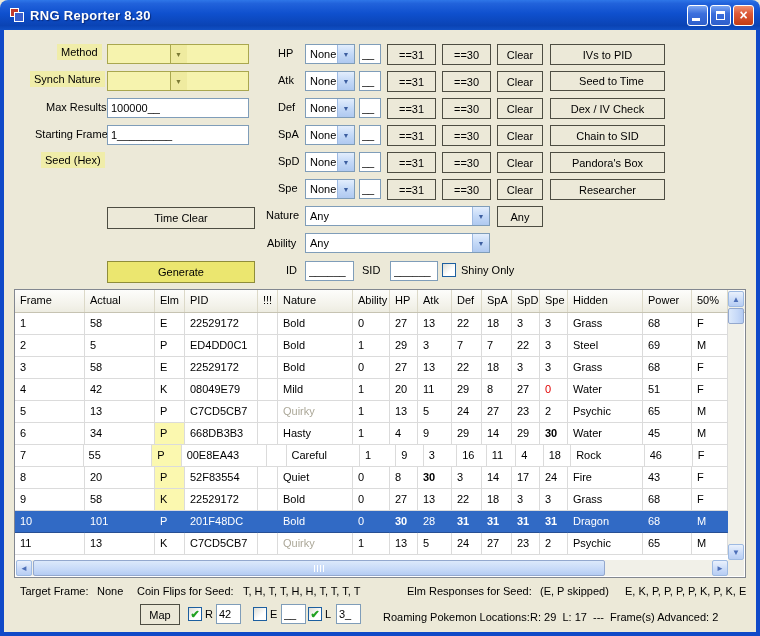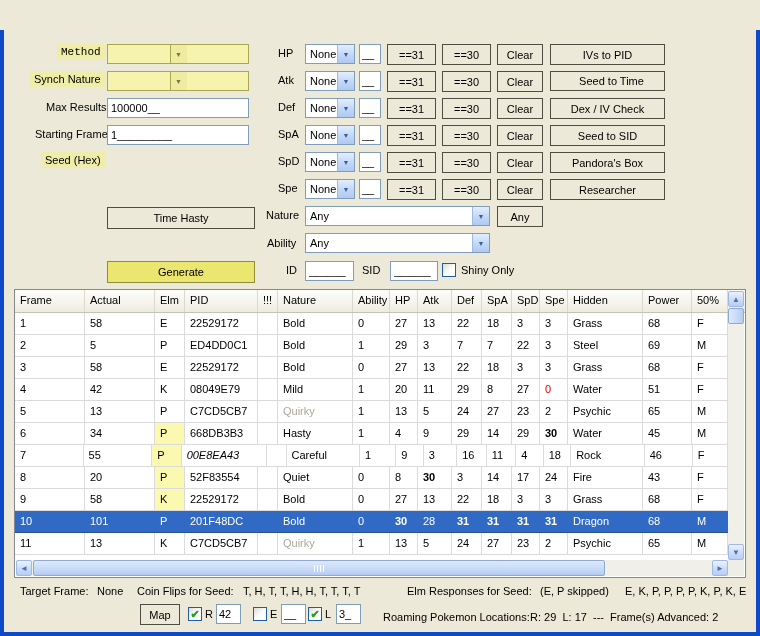--- a/index.html
+++ b/index.html
@@ -99,45 +99,63 @@
   .hthumb i { width:1px; height:7px; background:#9FB4DC; border-right:1px solid #fff; }
   .corner { position:absolute; right:1px; bottom:1px; width:16px; height:16px; background:#EFEEE6; }
   .statictext { position:absolute; white-space:pre; font-size:11px; }
   input.tbox { outline:none; }
 </style>
 </head>
 <body>
 
 <div class="window">
 
+  <div class="titlebar">
+    <span class="app-icon">
+        <span class="sq1"></span>
+        <span class="sq2"></span>
+      </span>
+    <span class="title">RNG Reporter 8.30</span>
+    <span class="winbtns">
+      <span class="wbtn">
+          <span class="g-min"></span>
+        </span>
+      <span class="wbtn">
+          <span class="g-max"></span>
+        </span>
+      <span class="wbtn close">
+          <span class="g-close">×</span>
+        </span>
+    </span>
+  </div>
   <div class="frame-l"></div>
   <div class="frame-r"></div>
   <div class="frame-b"></div>
 
-  <span class="lbl ylbl" style="left:57px; top:44px;font-family:Liberation Mono, monospace;">Method</span>
+  <span class="lbl ylbl" style="left:57px; top:44px;">Method</span>
   <div class="combo ycombo" style="left:107px; top:44px; width:142px;">
     <span class="cval">Method K</span>
     <span class="carr">▼</span>
   </div>
 
   <span class="lbl ylbl" style="left:30px; top:71px;">Synch Nature</span>
   <div class="combo ycombo" style="left:107px; top:71px; width:142px;">
     <span class="cval">Bold</span>
     <span class="carr">▼</span>
   </div>
 
   <span class="lbl" style="left:46px; top:101px;">Max Results</span>
   <input class="tbox" style="left: 107px; top: 98px; width: 142px;" readonly="" value="100000__">
 
   <span class="lbl" style="left:35px; top:128px;">Starting Frame</span>
   <input class="tbox" style="left: 107px; top: 125px; width: 142px;" readonly="" value="1_________">
 
   <span class="lbl ylbl" style="left:41px; top:152px;">Seed (Hex)</span>
 
-  <div class="btn" style="left:107px; top:207px; width:148px; height:22px;">Time Hasty</div>
+  <div class="btn" style="left:107px; top:207px; width:148px; height:22px;">Time Clear</div>
   <div class="btn gen" style="left:107px; top:261px; width:148px; height:22px;">Generate</div>
 
   <div id="iv-rows">
       <span class="lbl" style="left: 278px; top: 47px; width: 24px; text-align: left;">HP</span>
       <div class="combo" style="left: 305px; top: 44px; width: 50px;">
         <span class="cval">None</span>
         <span class="carr">▼</span>
       </div>
       <input class="tbox" readonly="" value="__" style="left: 359px; top: 44px; width: 22px; padding: 0px 2px;">
       <div class="btn" style="left: 387px; top: 44px; width: 49px; height: 21px;">==31</div>
@@ -186,21 +204,21 @@
       </div>
       <input class="tbox" readonly="" value="__" style="left: 359px; top: 179px; width: 22px; padding: 0px 2px;">
       <div class="btn" style="left: 387px; top: 179px; width: 49px; height: 21px;">==31</div>
       <div class="btn" style="left: 442px; top: 179px; width: 49px; height: 21px;">==30</div>
       <div class="btn" style="left: 497px; top: 179px; width: 46px; height: 21px;">Clear</div>
     </div>
   <div id="side-buttons">
       <div class="btn" style="left: 550px; top: 44px; width: 115px; height: 21px;">IVs to PID</div>
       <div class="btn" style="left: 550px; top: 71px; width: 115px; height: 20px; padding-left: 8px;">Seed to Time</div>
       <div class="btn" style="left: 550px; top: 98px; width: 115px; height: 21px;">Dex / IV Check</div>
-      <div class="btn" style="left: 550px; top: 125px; width: 115px; height: 21px;">Seed to SID</div>
+      <div class="btn" style="left: 550px; top: 125px; width: 115px; height: 21px;">Chain to SID</div>
       <div class="btn" style="left: 550px; top: 152px; width: 115px; height: 21px;">Pandora's Box</div>
       <div class="btn" style="left: 550px; top: 179px; width: 115px; height: 21px;">Researcher</div>
     </div>
 
   <span class="lbl" style="left:266px; top:209px;">Nature</span>
   <div class="combo" style="left:305px; top:206px; width:185px;">
     <span class="cval">Any</span>
     <span class="carr">▼</span>
   </div>
   <div class="btn" style="left:497px; top:206px; width:46px; height:21px;">Any</div>
@@ -343,21 +361,21 @@
           <div class="lv-cell" style="width: 28px;">29</div>
           <div class="lv-cell b" style="width: 28px;">30</div>
           <div class="lv-cell" style="width: 75px;">Water</div>
           <div class="lv-cell" style="width: 49px;">45</div>
           <div class="lv-cell" style="width: 36px;">M</div>
         </div>
         <div class="lv-row">
           <div class="lv-cell" style="width: 70px;">7</div>
           <div class="lv-cell" style="width: 70px;">55</div>
           <div class="lv-cell hl" style="width: 30px;">P</div>
-          <div class="lv-cell" style="width: 87px; font-style: italic;">00E8EA43</div>
+          <div class="lv-cell" style="width: 87px;">00E8EA43</div>
           <div class="lv-cell" style="width: 20px;"></div>
           <div class="lv-cell" style="width: 75px;">Careful</div>
           <div class="lv-cell" style="width: 37px;">1</div>
           <div class="lv-cell" style="width: 28px;">9</div>
           <div class="lv-cell" style="width: 34px;">3</div>
           <div class="lv-cell" style="width: 30px;">16</div>
           <div class="lv-cell" style="width: 30px;">11</div>
           <div class="lv-cell" style="width: 28px;">4</div>
           <div class="lv-cell" style="width: 28px;">18</div>
           <div class="lv-cell" style="width: 75px;">Rock</div>

